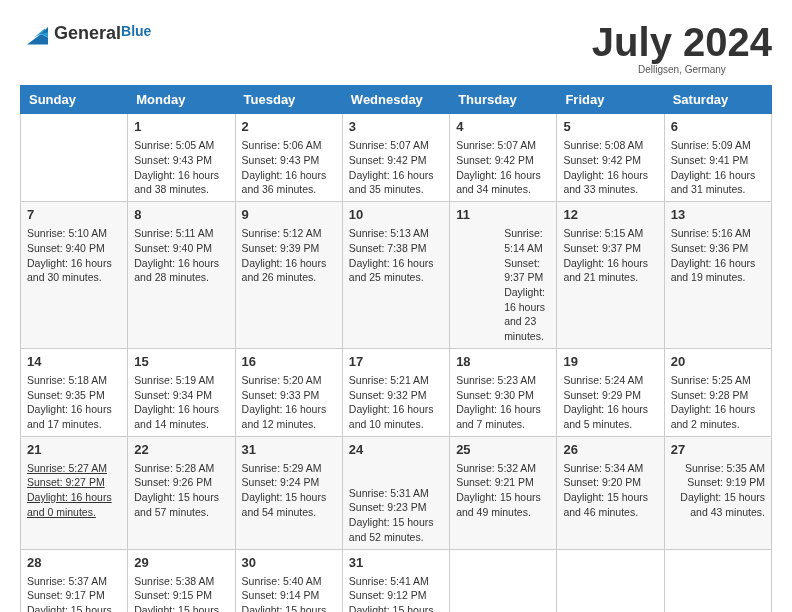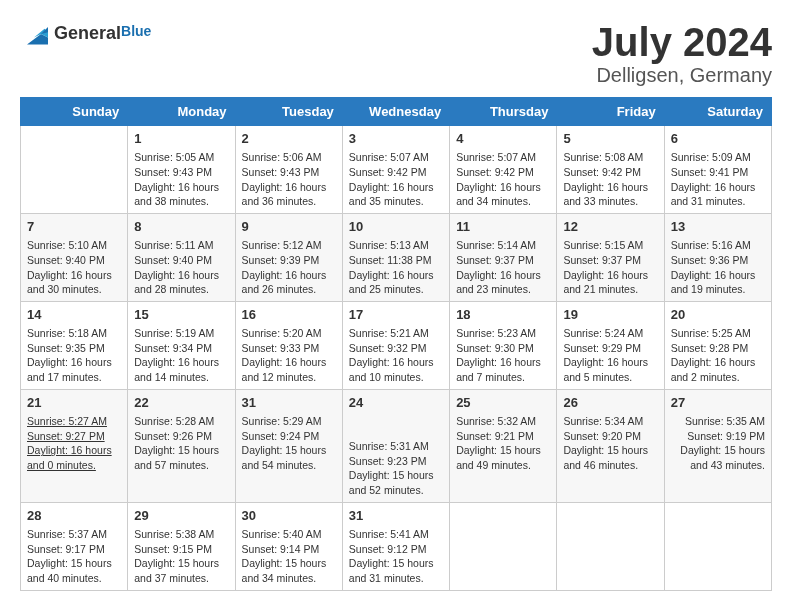--- a/index.html
+++ b/index.html
@@ -33,41 +33,41 @@
     .logo-blue {
       font-size: 14px;
       font-weight: bold;
       color: #1a6faf;
     }
     .logo-icon {
       width: 28px;
       height: 28px;
     }
     .title-area {
-      text-align: right;
+      text-align: center;
     }
     .month-title {
       font-size: 40px;
       font-weight: bold;
       color: #333;
       line-height: 1.1;
     }
     .location {
-      font-size: 20px;
+      font-size: 10px;
       color: #555;
     }
     table {
       width: 100%;
       border-collapse: collapse;
       font-size: 11px;
     }
     thead th {
       background-color: #2a7ac0;
       color: white;
-      text-align: right;
+      text-align: left;
       padding: 6px 8px;
       font-size: 13px;
       font-weight: bold;
       border: 1px solid #2a7ac0;
     }
     tbody td {
       border: 1px solid #ccc;
       vertical-align: top;
       padding: 4px 6px;
       width: calc(100% / 7);
@@ -191,27 +191,27 @@
         <td>
           <div class="day-num">9</div>
           <div class="day-info" style="white-space: pre-line;">Sunrise: 5:12 AM
 Sunset: 9:39 PM
 Daylight: 16 hours
 and 26 minutes.</div>
         </td>
         <td>
           <div class="day-num">10</div>
           <div class="day-info" style="white-space: pre-line;">Sunrise: 5:13 AM
-Sunset: 11:38 PM
+Sunset: 7:38 PM
 Daylight: 16 hours
 and 25 minutes.</div>
         </td>
         <td>
           <div class="day-num">11</div>
-          <div class="day-info" style="white-space: pre-line;">Sunrise: 5:14 AM
+          <div class="day-info" style="white-space: pre-line; margin-left: 48px;">Sunrise: 5:14 AM
 Sunset: 9:37 PM
 Daylight: 16 hours
 and 23 minutes.</div>
         </td>
         <td>
           <div class="day-num">12</div>
           <div class="day-info" style="white-space: pre-line;">Sunrise: 5:15 AM
 Sunset: 9:37 PM
 Daylight: 16 hours
 and 21 minutes.</div>

